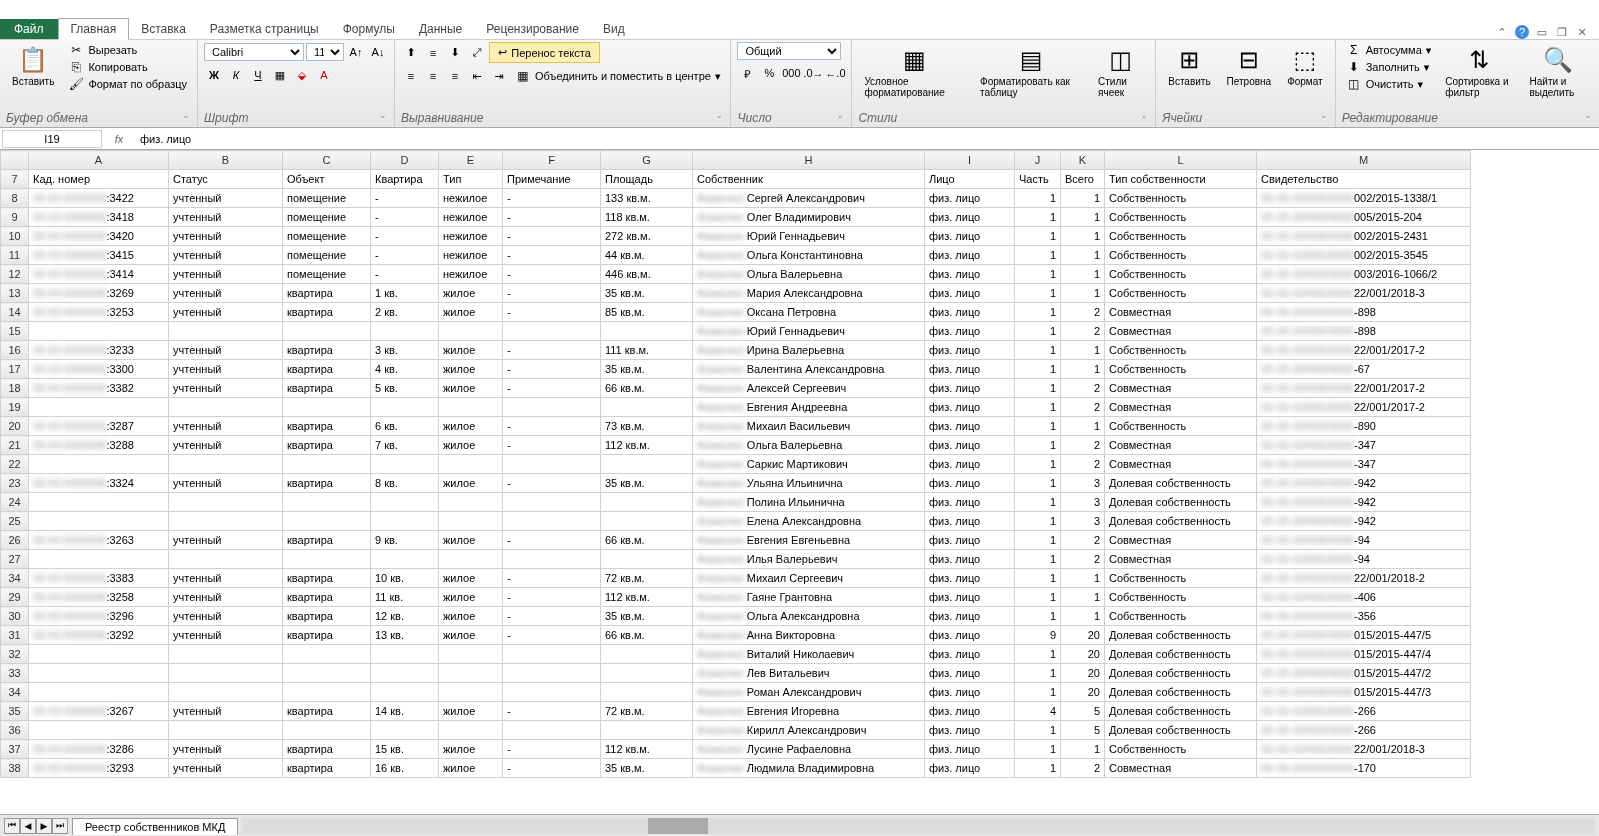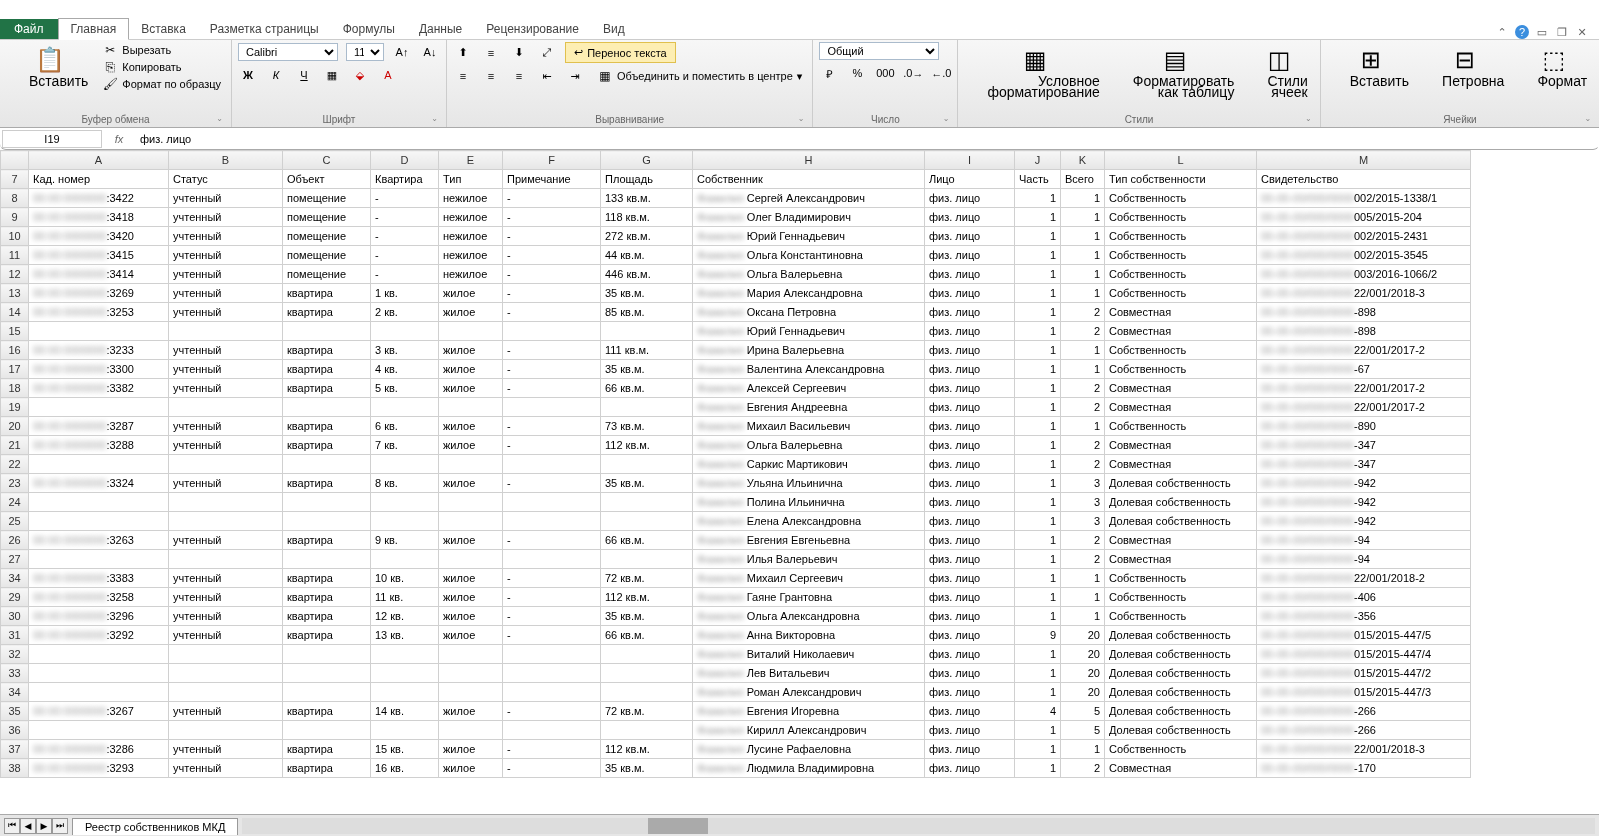--- a/index.html
+++ b/index.html
@@ -6,33 +6,33 @@
 body{background:#fff;font-size:11px;overflow:hidden;width:1599px;height:836px;}
 .ribbon-tabs{display:flex;background:#fff;border-bottom:1px solid #ccc;height:40px;align-items:flex-end;}
 .file-tab{background:#217346;color:#fff;padding:3px 14px;font-size:12px;cursor:pointer;}
 .tab{padding:3px 12px;font-size:12px;color:#444;cursor:pointer;}
 .tab.active{background:#fff;border:1px solid #aaa;border-bottom:1px solid #fff;margin-bottom:-1px;}
 .help-icons{margin-left:auto;display:flex;gap:6px;padding-right:10px;align-items:center;}
 .help-icons span{width:14px;height:14px;display:inline-flex;align-items:center;justify-content:center;color:#666;cursor:pointer;font-size:11px;}
 .ribbon{display:flex;background:linear-gradient(#f7f7f7,#e6e6e6);border-bottom:1px solid #aaa;height:88px;}
 .ribbon-group{border-right:1px solid #ccc;padding:2px 6px 0;display:flex;flex-direction:column;position:relative;}
 .group-content{display:flex;gap:4px;flex:1;}
-.group-label{text-align:center;font-size:10px;color:#666;padding:2px 0;position:relative;}
+.group-label{text-align:left;font-size:12px;color:#666;padding:2px 0;position:relative;font-style:italic;}
 .group-label::after{content:"⌄";position:absolute;right:2px;font-size:8px;color:#888;}
 .big-btn{display:flex;flex-direction:column;align-items:center;padding:2px 6px;cursor:pointer;}
 .big-btn .icon{width:32px;height:32px;display:flex;align-items:center;justify-content:center;font-size:24px;}
-.big-btn .lbl{font-size:14px;text-align:right;line-height:11px;margin-left:17px;}
+.big-btn .lbl{font-size:10px;text-align:left;line-height:11px;}
 .small-btns{display:flex;flex-direction:column;gap:1px;}
 .small-btn{display:flex;align-items:center;gap:4px;padding:1px 4px;font-size:11px;cursor:pointer;white-space:nowrap;}
 .small-btn .ico{width:16px;height:14px;display:inline-flex;align-items:center;justify-content:center;font-size:12px;}
-.font-row{display:flex;gap:8px;align-items:center;}
+.font-row{display:flex;gap:2px;align-items:center;}
 .font-select{border:1px solid #abc;background:#fff;font-size:11px;padding:1px 3px;}
 .mini-btn{width:20px;height:20px;border:1px solid transparent;display:inline-flex;align-items:center;justify-content:center;cursor:pointer;font-size:11px;}
 .wrap-btn{background:#fdeeb3;border:1px solid #e0c04e;padding:3px 8px;display:flex;align-items:center;gap:4px;font-size:11px;}
-.formula-bar{display:flex;border-bottom:1px solid #aaa;height:22px;background:#fff;align-items:center;border-radius:6px;}
+.formula-bar{display:flex;border-bottom:1px solid #aaa;height:22px;background:#fff;align-items:center;}
 .name-box{width:100px;border:1px solid #ccc;padding:2px 6px;font-size:11px;margin:2px;background:#fff;text-align:center;}
 .fx{width:30px;text-align:center;font-style:italic;color:#666;}
 .formula-input{flex:1;padding:2px 6px;font-size:11px;border:none;}
 .grid-container{position:relative;overflow:auto;height:664px;}
 table.grid{border-collapse:collapse;table-layout:fixed;}
 table.grid th,table.grid td{border:1px solid #d0d0d0;font-size:11px;padding:2px 4px;height:19px;overflow:hidden;white-space:nowrap;text-overflow:clip;}
 table.grid th{background:linear-gradient(#f7f7f7,#e6e6e6);font-weight:normal;color:#333;text-align:center;position:sticky;top:0;}
 .row-hdr{background:linear-gradient(#f7f7f7,#e6e6e6);text-align:center;width:28px;position:sticky;left:0;}
 .corner{background:#e6e6e6;width:28px;}
 .data-hdr{font-weight:normal;background:#fff !important;}
@@ -135,21 +135,21 @@
         <span class="mini-btn">⇤</span>
         <span class="mini-btn">⇥</span>
         <div class="small-btn"><span class="ico">▦</span><span>Объединить и поместить в центре</span> ▾</div>
       </div>
     </div>
     <div class="group-label">Выравнивание</div>
   </div>
 
   <div class="ribbon-group">
     <div class="group-content" style="flex-direction:column;gap:3px;">
-      <select class="font-select" style="width:120px"><option>Общий</option></select>
+      <select class="font-select" style="width:104px"><option>Общий</option></select>
       <div class="font-row">
         <span class="mini-btn">₽</span>
         <span class="mini-btn">%</span>
         <span class="mini-btn">000</span>
         <span class="mini-btn">.0→</span>
         <span class="mini-btn">←.0</span>
       </div>
     </div>
     <div class="group-label">Число</div>
   </div>

